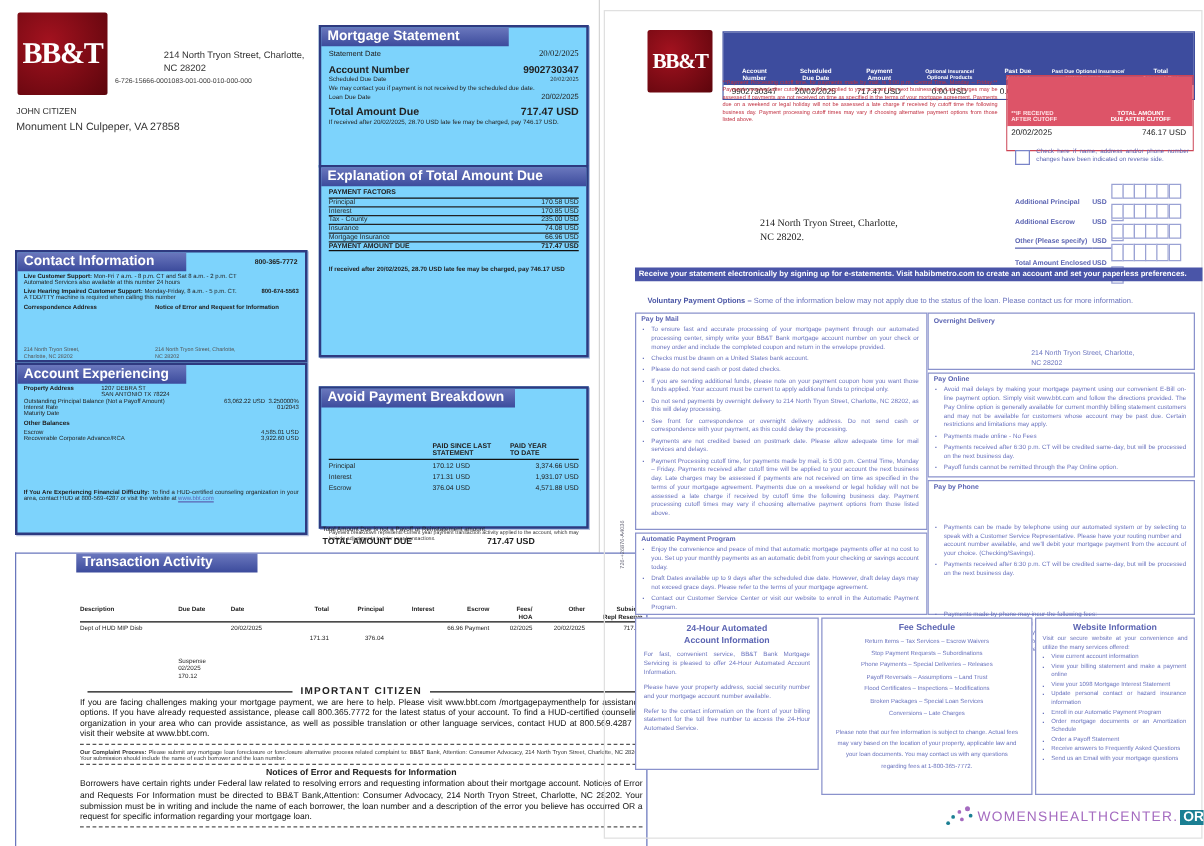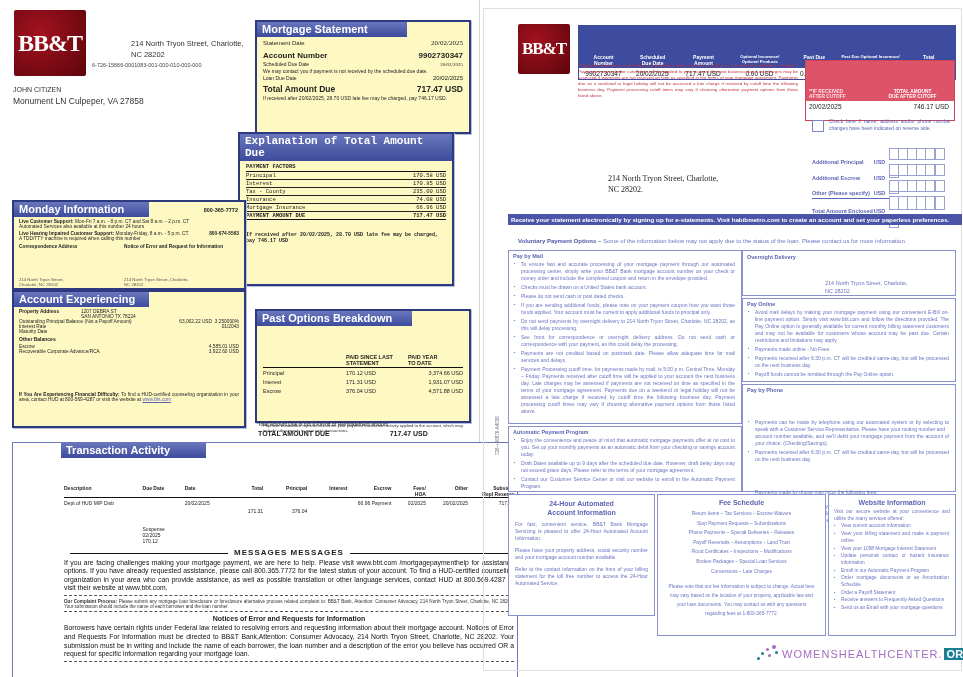--- a/index.html
+++ b/index.html
@@ -2,21 +2,21 @@
 <html><head>
 <meta charset="utf-8">
 <style>
   html,body{margin:0;padding:0;background:#fff;}
   #canvas{position:relative;width:963px;height:677px;background:#fff;overflow:hidden;
           font-family:"Liberation Sans",sans-serif;color:#222;}
   .abs{position:absolute;}
   .pre{white-space:pre-line;margin-top:26px;}
   .just{text-align:justify;}
   
-  .navybox{position:absolute;border:2px solid #2e3a80;background:#fef9c3;box-shadow:1px 1px 0 #b9c0dd;}
+  .navybox{position:absolute;border:2px solid #2e3a80;background:#7dd3fc;box-shadow:1px 1px 0 #b9c0dd;}
   .bluebar{background:linear-gradient(#6a77bd,#3c4b9c);color:#fff;font-weight:bold;
            padding:1px 5px 2px 5px;font-size:9px;}
   .bluebar.big{font-size:11px;}
   .kv{display:flex;justify-content:space-between;align-items:baseline;}
   .rule{border-bottom:1px solid #222;}
   .thickrule{border-bottom:1.5px solid #111;}
   
   .p2box{position:absolute;border:1px solid #8a92cc;background:#fff;color:#6b74be;}
   .p2box h4{margin:2px 4px;font-size:5.5px;color:#5b64b2;}
   ul.b{margin:1px 4px 2px 4px;padding:0 2px 0 8px;}
@@ -70,21 +70,21 @@
           <span style="font-size:6px;">20/02/2025</span>
         </div>
         <div class="kv" style="margin-top:3px;">
           <span style="font-size:8.5px;font-weight:bold;">Total Amount Due</span>
           <span style="font-size:8.5px;font-weight:bold;">717.47  USD</span>
         </div>
         <div style="font-size:5px;margin-top:1px;width:190px;">If received after 20/02/2025, 28.70 USD late fee may be charged, pay 746.17 USD.</div>
       </div>
     </div>
 
-    <div class="navybox" style="left:238px;top:132px;width:212px;height:150px;font-family:Liberation Mono, monospace;">
+    <div class="navybox" style="left:255px;top:132px;width:212px;height:150px;">
       <div class="bluebar big">Explanation of Total Amount Due</div>
       <div style="padding:2px 6px;">
         <div class="thickrule" style="font-size:5.5px;font-weight:bold;padding-bottom:1px;">PAYMENT FACTORS</div>
         <div class="kv rule">
             <span style="font-size:5.5px;">Principal</span>
             <span style="font-size:5.5px;">170.58 USD</span>
           </div>
         <div class="kv rule">
             <span style="font-size:5.5px;">Interest</span>
             <span style="font-size:5.5px;">170.85 USD</span>
@@ -104,21 +104,21 @@
         <div class="kv thickrule">
             <span style="font-size:5.5px;font-weight:bold;">PAYMENT AMOUNT DUE</span>
             <span style="font-size:5.5px;font-weight:bold;">717.47 USD</span>
           </div>
         <div style="font-size:5px;font-weight:bold;margin-top:12px;">If received after 20/02/2025, 28.70 USD late fee may be charged, pay 746.17 USD</div>
       </div>
     </div>
 
     <div class="navybox" style="left:12px;top:200px;width:230px;height:86px;">
       <div style="display:flex;justify-content:space-between;align-items:center;">
-        <div class="bluebar big" style="width:135px;box-sizing:border-box;">Monday Information</div>
+        <div class="bluebar big" style="width:135px;box-sizing:border-box;">Contact Information</div>
         <span style="font-size:5.5px;font-weight:bold;margin-right:6px;">800-365-7772</span>
       </div>
       <div style="padding:2px 5px;font-size:4.8px;color:#222;">
         <div><b>Live Customer Support:</b> <span>Mon-Fri 7 a.m. - 8 p.m. CT and Sat 8 a.m. - 2 p.m. CT</span></div>
         <div>Automated  Services also available at this number 24 hours</div>
         <div class="kv" style="margin-top:2px;">
           <span><b>Live Hearing Impaired Customer Support:</b> <span>Monday-Friday, 8 a.m. - 5 p.m. CT.</span></span>
           <b>800-674-5563</b>
         </div>
         <div>A TDD/TTY machine is required when calling this number</div>
@@ -166,21 +166,21 @@
           <span>3,922.60 USD</span>
         </div>
         <div class="just" style="margin-top:38px;">
           <b>If You  Are Experiencing Financial Difficulty:</b><span> To find a HUD-certified counseling organization in your area, contact HUD at 800-569-4287 or visit the website at</span>
           <span class="lnk">www.bbt.com</span>
         </div>
       </div>
     </div>
 
     <div class="navybox" style="left:255px;top:309px;width:212px;height:110px;">
-      <div class="bluebar big" style="width:155px;box-sizing:border-box;">Past Options Breakdown</div>
+      <div class="bluebar big" style="width:155px;box-sizing:border-box;">Avoid Payment Breakdown</div>
       <div style="padding:2px 6px;">
         <div style="display:flex;justify-content:flex-end;">
           <span class="pre" style="font-size:5.5px;font-weight:bold;width:62px;">PAID SINCE  LAST
 STATEMENT</span>
           <span class="pre" style="font-size:5.5px;font-weight:bold;width:55px;">PAID YEAR
 TO DATE</span>
         </div>
         <div class="thickrule" style="margin:1px 0;"></div>
         <div style="display:flex;font-size:5.5px;line-height:1.6;">
           <span style="flex:1;">
@@ -235,21 +235,21 @@
           <span class="c" style="width:46px;text-align:right;padding-top:8px;">376.04</span>
           <span class="c" style="width:42px;"></span>
           <span class="c" style="width:46px;text-align:right;">66.96 Payment</span>
           <span class="c" style="width:36px;text-align:right;">02/2025</span>
           <span class="c" style="width:44px;text-align:right;">20/02/2025</span>
           <span class="c" style="width:48px;text-align:right;">717.47</span>
         </div>
 
         <div style="display:flex;align-items:center;margin-top:4px;">
           <span style="flex:1;border-bottom:1px solid #111;height:1px;margin:0 6px;"></span>
-          <b style="font-size:8px;letter-spacing:1px;">MESSAGES MESSAGES</b>
+          <b style="font-size:8px;letter-spacing:1px;">IMPORTANT CITIZEN</b>
           <span style="flex:1;border-bottom:1px solid #111;height:1px;margin:0 6px;"></span>
         </div>
         <div class="just" style="font-size:6.8px;line-height:1.25;color:#111;margin-top:2px;">If you are facing challenges making your mortgage payment, we are here to help. Please visit www.bbt.com /mortgagepaymenthelp for assistance options. If you have already requested assistance, please call 800.365.7772 for the latest status of your account. To find a HUD-certified counseling organization in your area who can provide assistance, as well as possible translation or other language services, contact HUD at 800.569.4287 or visit their website at www.bbt.com.</div>
         <div class="dashes" style="margin:1px 0 3px 0;"></div>
         <div class="just" style="font-size:4.6px;color:#333;">
           <b>Our Complaint Process:</b><span> Please submit any mortgage loan foreclosure or foreclosure alternative process related complaint to: BB&amp;T Bank, Attention: Consumer Advocacy, 214 North Tryon Street, Charlotte, NC 28202. Your submission should include the name of each borrower and the loan number.</span>
         </div>
         <div class="dashes" style="margin:1px 0 3px 0;"></div>
         <div style="font-size:7px;font-weight:bold;text-align:center;margin-top:2px;">Notices of Error and Requests for Information</div>
         <div class="just" style="font-size:6.8px;line-height:1.3;color:#111;margin-top:2px;">Borrowers have certain rights under Federal law related to resolving errors and requesting information about their mortgage account. Notices of Error and Requests For Information must be directed to BB&amp;T Bank,Attention: Consumer Advocacy, 214 North Tryon Street, Charlotte, NC 28202.  Your submission must be in writing and include the name of each borrower, the loan number and a description of the error you believe has occurred OR a request for specific information regarding your mortgage loan.</div>

